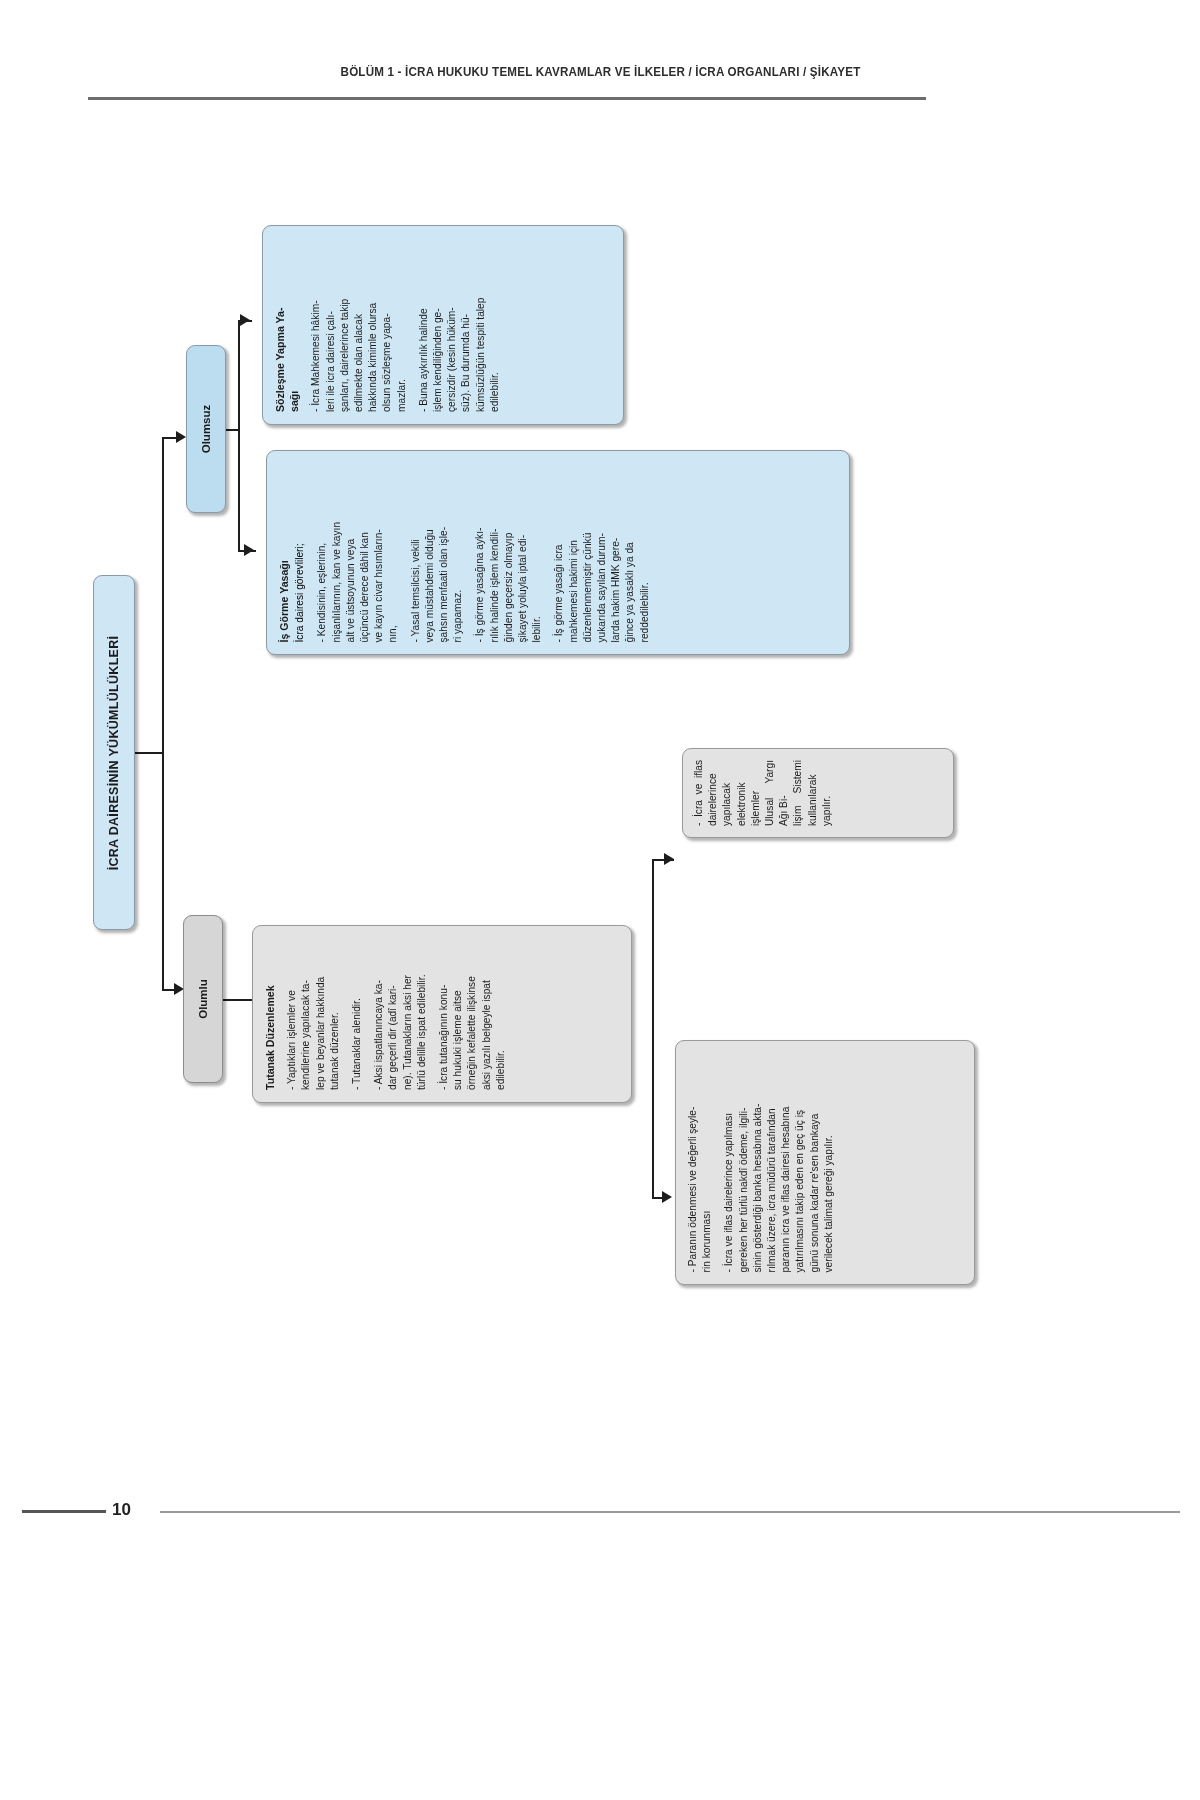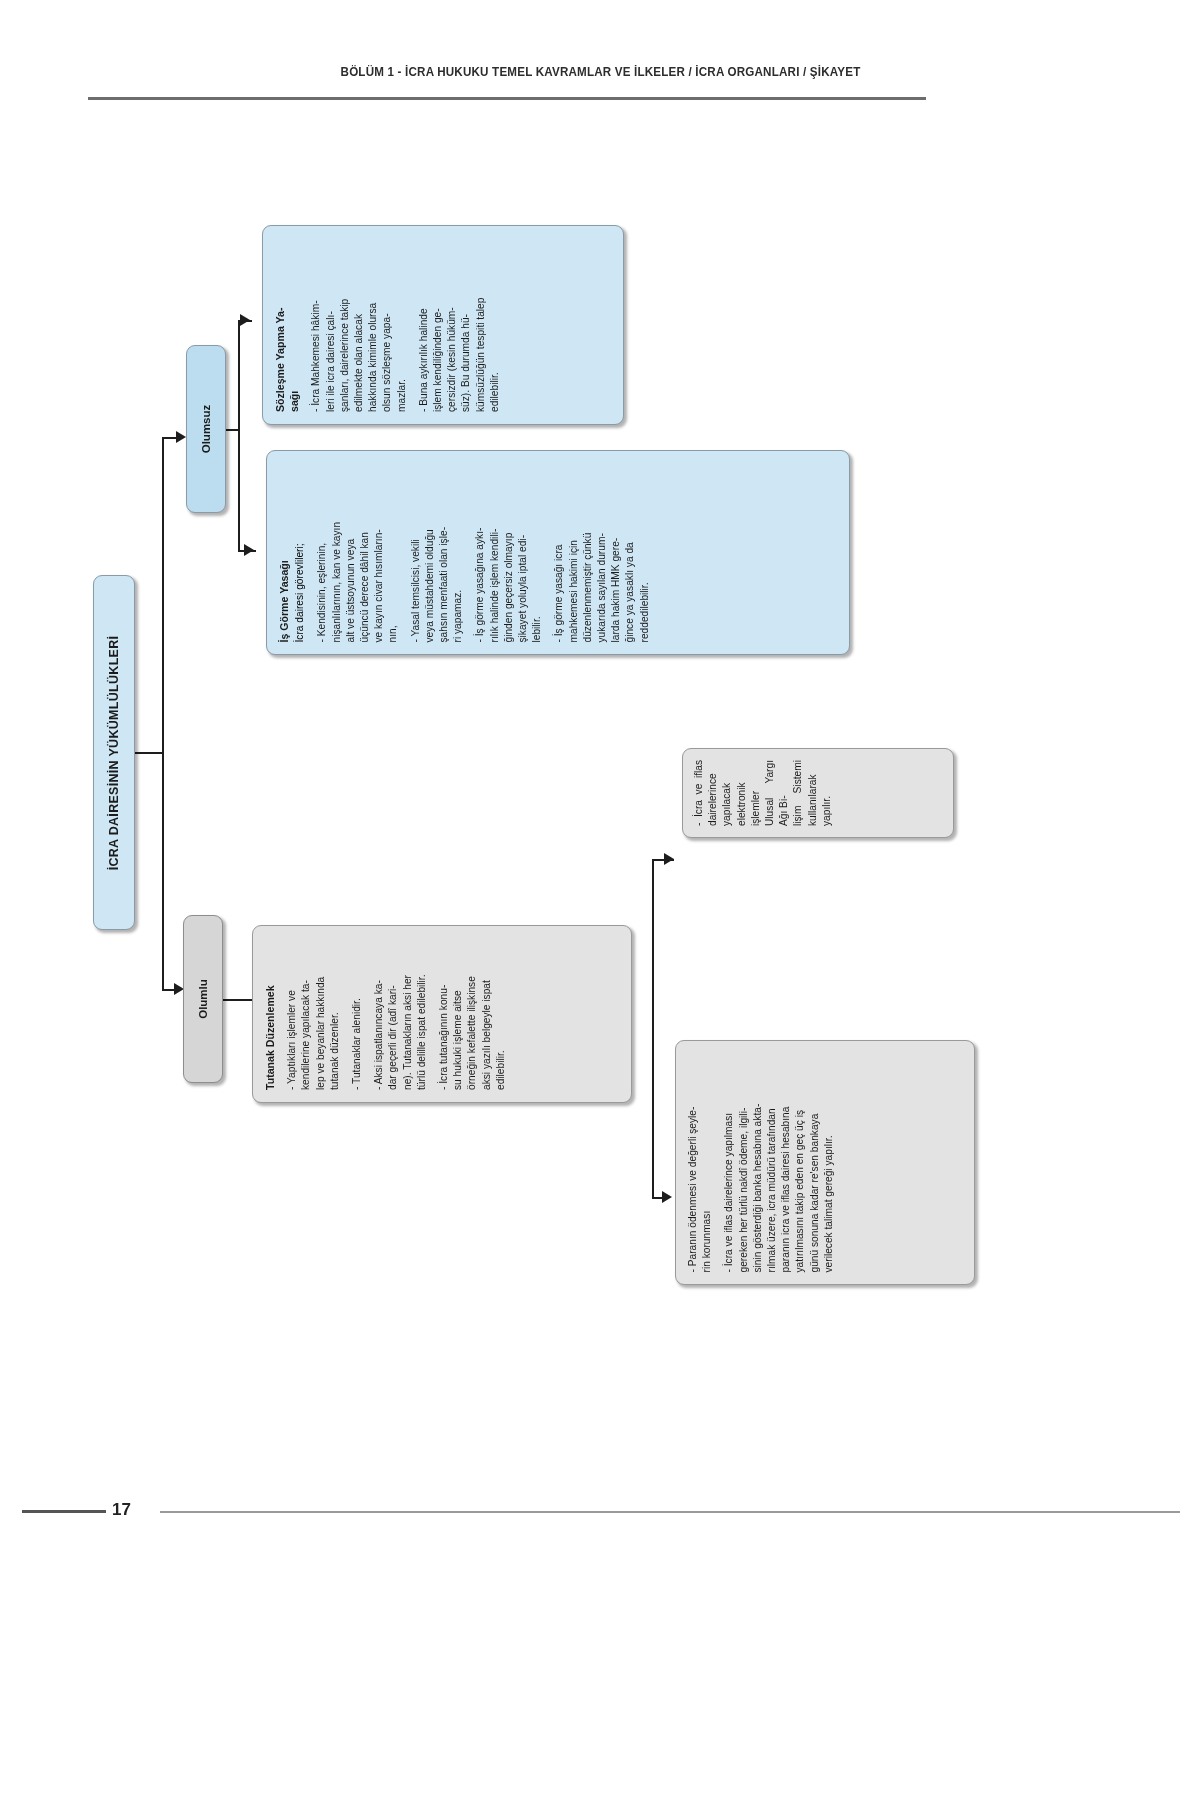--- a/index.html
+++ b/index.html
@@ -311,14 +311,14 @@
 paranın icra ve iflas dairesi hesabına
 yatırılmasını takip eden en geç üç iş
 günü sonuna kadar re'sen bankaya
 verilecek talimat gereği yapılır.</span>
     </div>
   </div>
 
 </div>
 
 <div id="footer-rule-left"></div>
-<div id="page-number">17</div>
+<div id="page-number">10</div>
 <div id="footer-rule-right"></div>
 
 </body></html>

